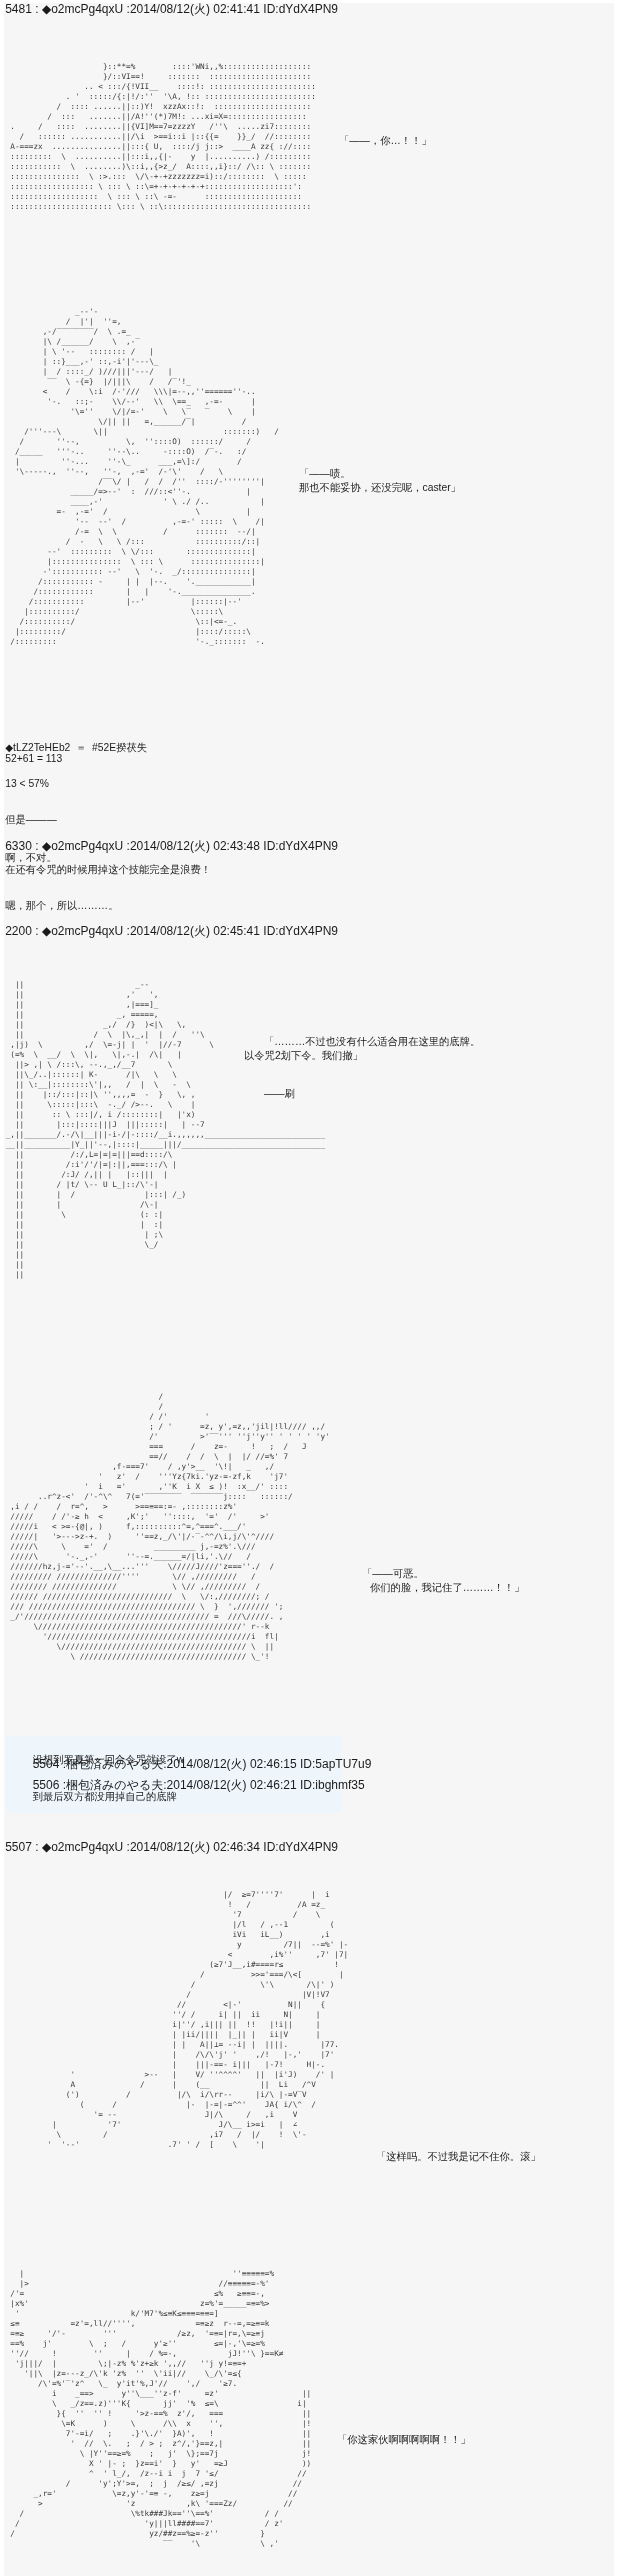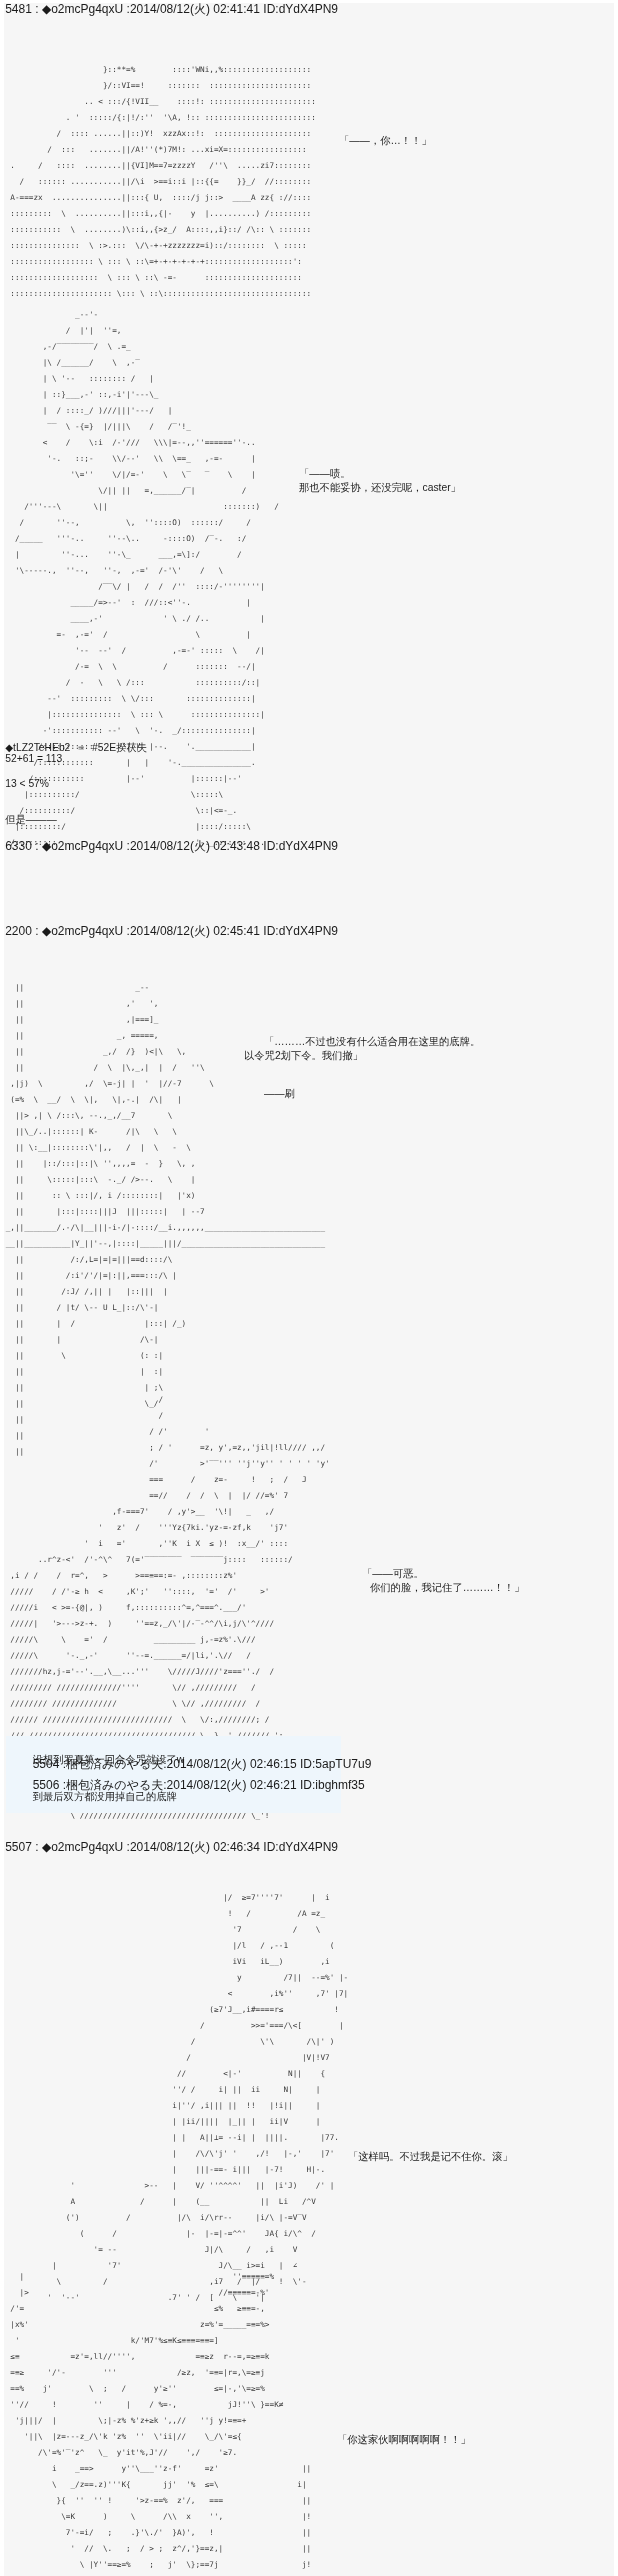--- a/index.html
+++ b/index.html
@@ -2,21 +2,21 @@
 <html style="font-size:8.2px"><head>
 <meta charset="utf-8">
 <style>
   * { box-sizing: border-box; }
   html, body { margin: 0; padding: 0; background: #ffffff; }
   #canvas { position: relative; width: 618px; height: 2708px; overflow: hidden; background: #ffffff; }
   .sheet { position: absolute; left: 4.1px; top: 2.6px; width: 610px; height: 2706px; background: #f6f6f6; }
   .hdr { position: absolute; font-family: "Liberation Sans", "DejaVu Sans", sans-serif; font-size: 12px; line-height: 12px; color: #1b1b1b; white-space: nowrap; }
   .txt { position: absolute; font-family: "Liberation Sans", "DejaVu Sans", sans-serif; font-size: 10.3px; line-height: 12px; color: #1b1b1b; white-space: pre; }
   .dlg { position: absolute; font-family: "Liberation Sans", "DejaVu Sans", sans-serif; font-size: 10.3px; line-height: 14px; color: #1b1b1b; white-space: pre; }
-  .aa { position: absolute; margin: 0; font-family: "DejaVu Sans Mono", "Liberation Mono", monospace; font-size: 7.7px; line-height: 16px; color: #3a3a3a; white-space: pre; }
+  .aa { position: absolute; margin: 0; font-family: "DejaVu Sans Mono", "Liberation Mono", monospace; font-size: 7.7px; line-height: 10px; color: #3a3a3a; white-space: pre; }
   .reply { position: absolute; background: #eef6fc; }
   .reply .hdr, .reply .txt { position: absolute; left: 27px; }
 </style>
 </head>
 <body>
 
 <div id="canvas">
   <div class="sheet"></div>
 
   <div class="hdr" style="left:5.2px;top:3.1px;">
@@ -78,20 +78,25 @@
 那也不能妥协，还没完呢，caster」</div>
 
   <div class="txt" style="left:5.2px;top:742px;">◆tLZ2TeHEb2  ＝  #52E揆茯失</div>
   <div class="txt" style="left:5.2px;top:753px;">52+61 = 113</div>
   <div class="txt" style="left:5.2px;top:778px;">13 &lt; 57%</div>
   <div class="txt" style="left:5.2px;top:814px;">但是———</div>
 
   <div class="hdr" style="left:5.2px;top:840px;">
     <span>6330</span> <span>:</span> <span>◆o2mcPg4qxU</span> <span>:</span><span>2014/08/12(火) 02:43:48</span> <span>ID:dYdX4PN9</span>
   </div>
+  <div class="txt" style="left:5.2px;top:852px;">啊，不对。
+在还有令咒的时候用掉这个技能完全是浪费！
+
+
+嗯，那个，所以………。</div>
 
   <div class="hdr" style="left:5.2px;top:925px;">
     <span>2200</span> <span>:</span> <span>◆o2mcPg4qxU</span> <span>:</span><span>2014/08/12(火) 02:45:41</span> <span>ID:dYdX4PN9</span>
   </div>
 
   <pre class="aa" style="left:5.7px;top:980px;">  ||                        _--
   ||                      ,'   ',
   ||                      ,|===]_
   ||                    _, =====,
   ||                 _,/  /}  )&lt;|\   \,
@@ -188,21 +193,21 @@
                                     |    /\/\'j' '    ,/!   |-,'    |7'
                                     |    |||-==- i|||   |-7!     H|-.
               '               &gt;--   |    V/ ''^^^^'   ||  |i'J)    /' |
               A              /      |    (__           ||  Li   /^V
              (')          /          |/\  i/\rr--     |i/\ |-=V‾V
                 (      /               |-  |-=|-=^^'    JA{ i/\^  /
                    '= --                   J|/\     /   ,i    V
           |           '7'                     J/\__ i&gt;=i   |  ∠
            \         /                      ,i7   /  |/    !  \'-
          '  '--'                   .7' ' /  [    \    '|</pre>
-  <div class="dlg" style="left:348px;top:2150px;">「这样吗。不过我是记不住你。滚」</div>
+  <div class="dlg" style="left:376px;top:2150px;">「这样吗。不过我是记不住你。滚」</div>
 
   <pre class="aa" style="left:5.7px;top:2269px;">   |                                             ''≡≡≡≡≡=%
    |&gt;                                         //≡≡≡≡≡=-%'
  /'=                                         ≤%   ≥≡≡=-,
  |x%'                                     z=%'=_____=≡=%&gt;
   '                        k/'M7'%≤≡K≤≡≡≡=≡≡=]
  ≤≡           =z'=,ll//'''',             =≡≥z  r--=,=≥≡=k
  =≡≥     '/'-        '''             /≥z,  '=≡=|r=,\=≥≡j
  ==%    j'        \  ;   /      y'≥''        ≤=|-,'\=≥=%
  ''//     !        ''     |    / %=-,           jJ!''\ }==K≠

